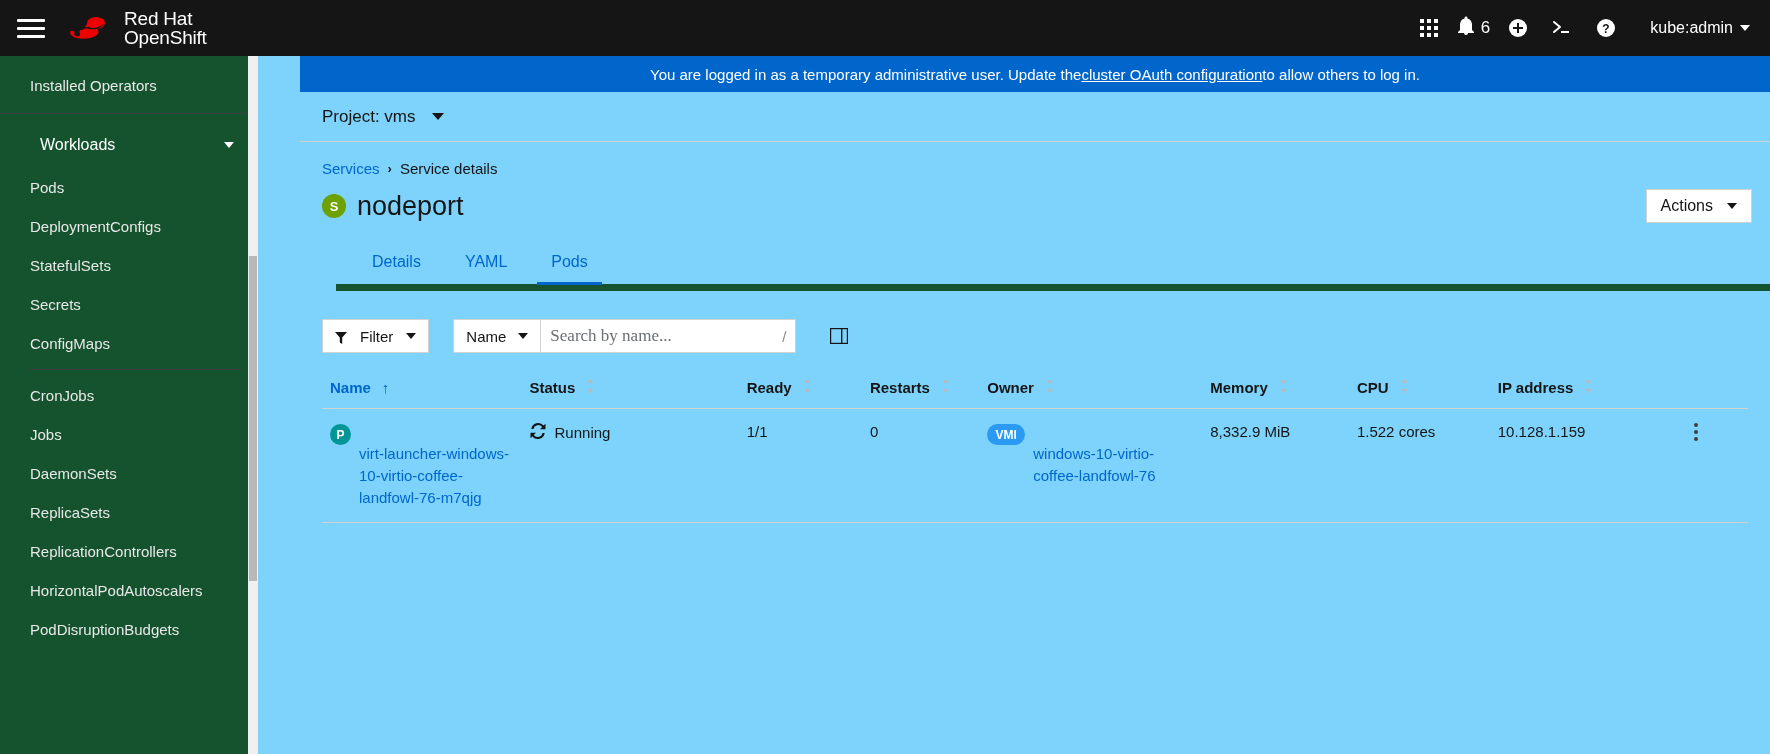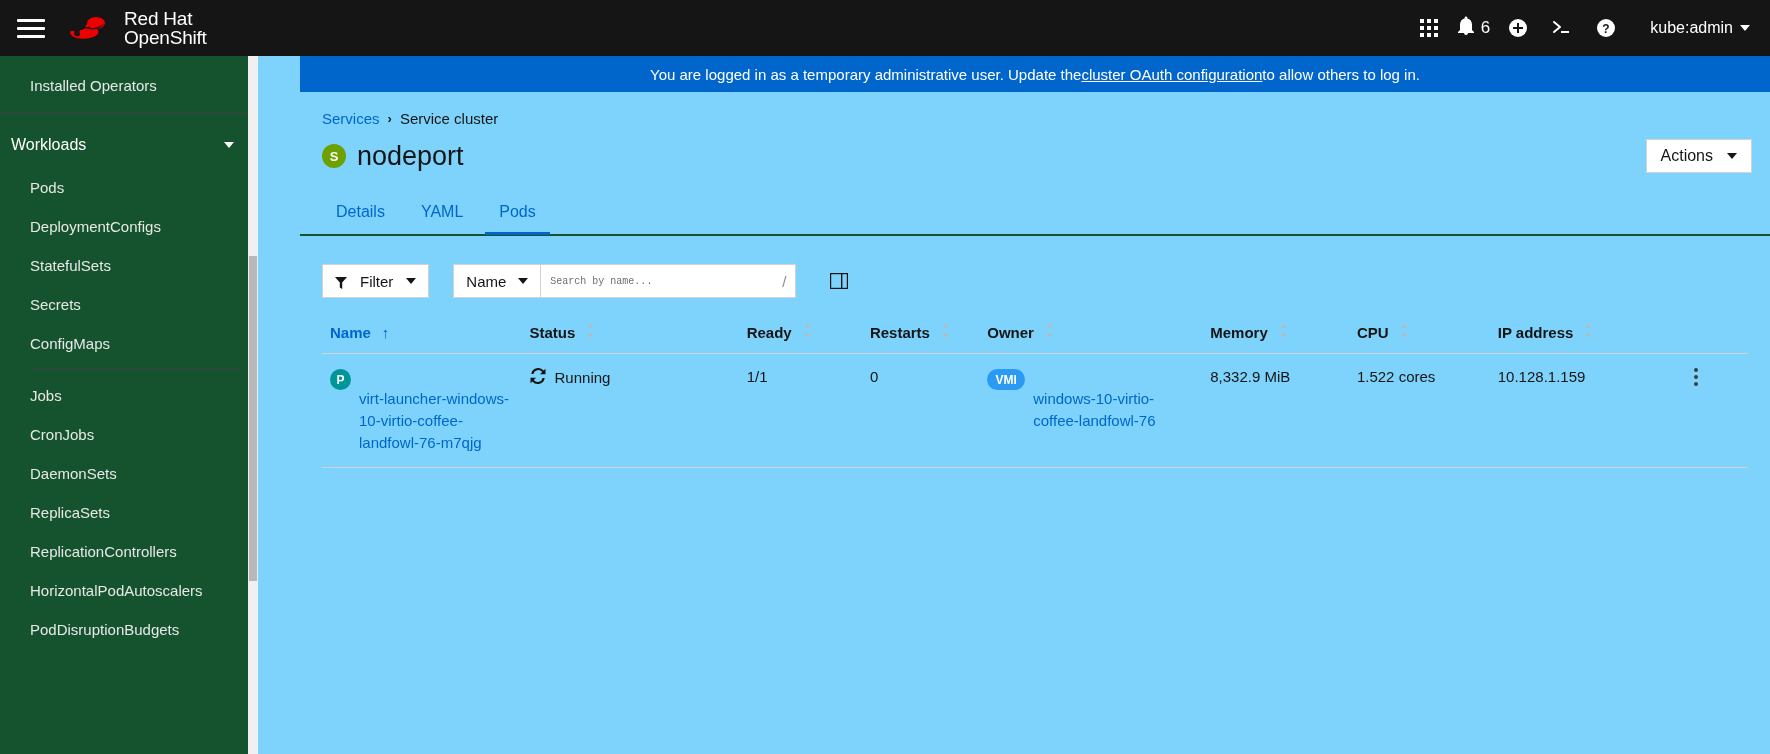--- a/index.html
+++ b/index.html
@@ -56,20 +56,21 @@
   
   .sidebar {
     width: 258px; min-width: 258px; background: #14532d;
     position: relative; overflow: hidden; color: #e8e8e8;
   }
   .nav-list { padding-top: 0; }
   .nav-section-header {
     font-size: 16px; color: #fff; padding: 14px 16px 14px 11px;
     display: flex; align-items: center; justify-content: space-between;
     cursor: pointer;
+    margin-left: 29px;
   }
   .nav-item {
     font-size: 15px; color: #e8e8e8; padding: 11px 16px 11px 30px;
     cursor: pointer; white-space: nowrap;
   }
   .nav-sep { height: 1px; background: #3c4043; margin: 6px 16px 6px 30px; }
   .nav-sep-full { height: 1px; background: #3c4043; margin: 8px 0 8px 0; }
   .chev-d {
     width: 0; height: 0; border-left: 5px solid transparent; border-right: 5px solid transparent;
     border-top: 6px solid #fff; display: inline-block; margin-right: 8px;
@@ -124,22 +125,23 @@
   .actions-btn {
     border: 1px solid #d2d2d2; background: #fff; font-size: 16px; color: #151515;
     padding: 7px 14px; display: flex; align-items: center; gap: 14px; cursor: pointer;
   }
   .caret-sm {
     width: 0; height: 0; border-left: 5px solid transparent; border-right: 5px solid transparent;
     border-top: 6px solid #151515; display: inline-block;
   }
 
   .tabs {
-    display: flex; gap: 8px; padding: 0 22px; margin-top: 18px;
-    border-bottom: 2px solid #14532d;
+    display: flex; gap: 16px; padding: 0 22px; margin-top: 18px;
+    border-bottom: 7px solid #14532d;
+    margin-left: 36px;
   }
   .tab {
     font-size: 16px; color: #06c; padding: 12px 14px 11px 14px;
     cursor: pointer; border-bottom: 3px solid transparent; margin-bottom: -1px;
   }
   .tab.active { color: #06c; border-bottom-color: #06c; font-weight: 400; }
 
   .toolbar { display: flex; align-items: center; gap: 0px; padding: 28px 22px 0 22px; }
   .filter-btn {
     border: 1px solid #d2d2d2; background: #fff; height: 34px;
@@ -150,22 +152,22 @@
   .name-sel {
     border: 1px solid #d2d2d2; border-right: none; background: #fff; height: 34px;
     display: flex; align-items: center; gap: 12px; padding: 0 12px;
     font-size: 15px; color: #151515; cursor: pointer; margin-left: 24px;
   }
   .search-wrap {
     border: 1px solid #d2d2d2; background: #fff; height: 34px; width: 256px;
     display: flex; align-items: center; padding: 0 9px;
   }
   .search-wrap input {
-    border: none; outline: none; font-size: 10px; flex: 1;
-    font-family: Liberation Mono, monospace; color: #151515;
+    border: none; outline: none; font-size: 17px; flex: 1;
+    font-family: Liberation Serif, serif; color: #151515;
   }
   .search-wrap input::placeholder { color: #6a6e73; }
   .slash-key { color: #8a8d90; font-size: 15px; padding-left: 6px; }
   .col-mgmt {
     margin-left: 28px; width: 30px; height: 30px;
     display: flex; align-items: center; justify-content: center; cursor: pointer;
   }
 
   
   .table-wrap { padding: 0 22px; margin-top: 18px; }
@@ -298,24 +300,24 @@
         <span>StatefulSets</span>
       </div>
       <div class="nav-item">
         <span>Secrets</span>
       </div>
       <div class="nav-item">
         <span>ConfigMaps</span>
       </div>
       <div class="nav-sep"></div>
       <div class="nav-item">
+        <span>CronJobs</span>
+      </div>
+      <div class="nav-item">
         <span>Jobs</span>
-      </div>
-      <div class="nav-item">
-        <span>CronJobs</span>
       </div>
       <div class="nav-item">
         <span>DaemonSets</span>
       </div>
       <div class="nav-item">
         <span>ReplicaSets</span>
       </div>
       <div class="nav-item">
         <span>ReplicationControllers</span>
       </div>
@@ -332,26 +334,32 @@
   </nav>
 
   <main class="main">
 
     <div class="banner">
       <span>You are logged in as a temporary administrative user. Update the </span>
         <a>cluster OAuth configuration</a>
         <span> to allow others to log in.</span>
     </div>
 
+    <div class="project-bar">
+      <div class="project-sel">
+        <span>Project: vms</span>
+        <span class="caret-dark"></span>
+      </div>
+    </div>
 
     <div class="page-head">
       <div class="breadcrumb">
         <a>Services</a>
         <span class="bc-sep">›</span>
-        <span>Service cluster</span>
+        <span>Service details</span>
       </div>
       <div class="title-row">
         <div class="title-left">
           <span class="res-badge" style="background:#6ca100;">S</span>
           <span class="res-title">nodeport</span>
         </div>
         <button class="actions-btn">
           <span>Actions</span>
           <span class="caret-sm"></span>
         </button>

